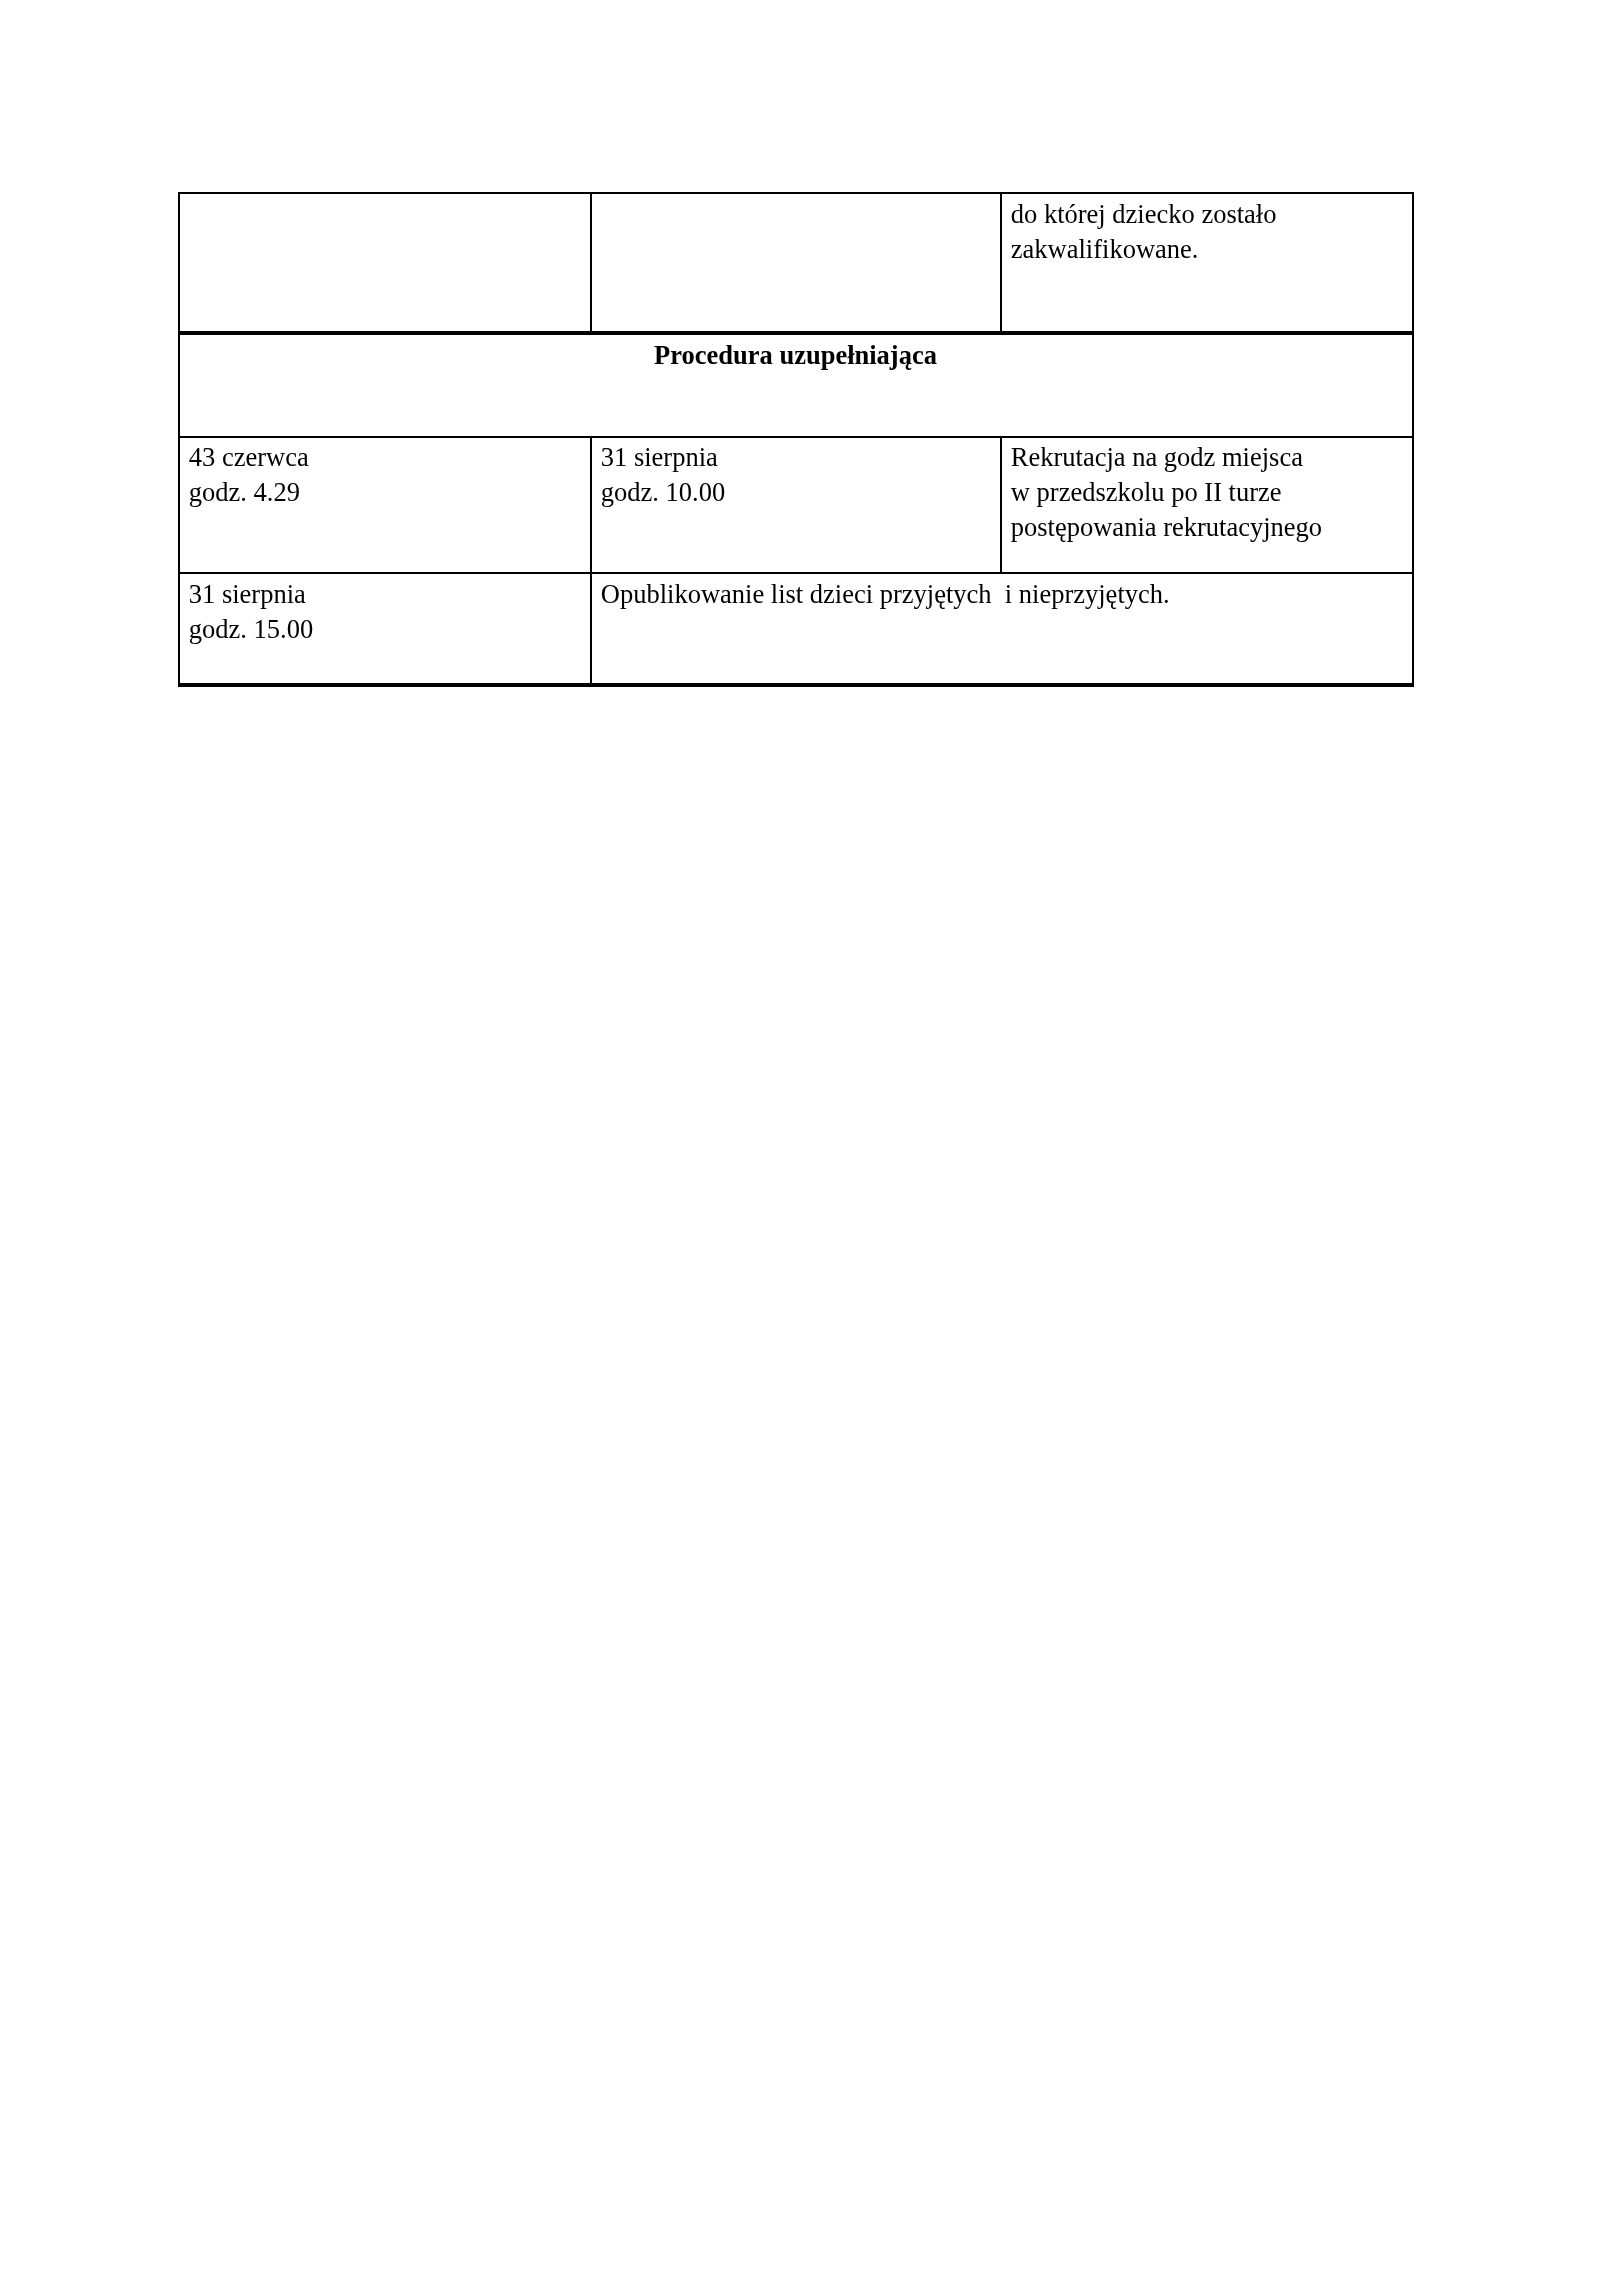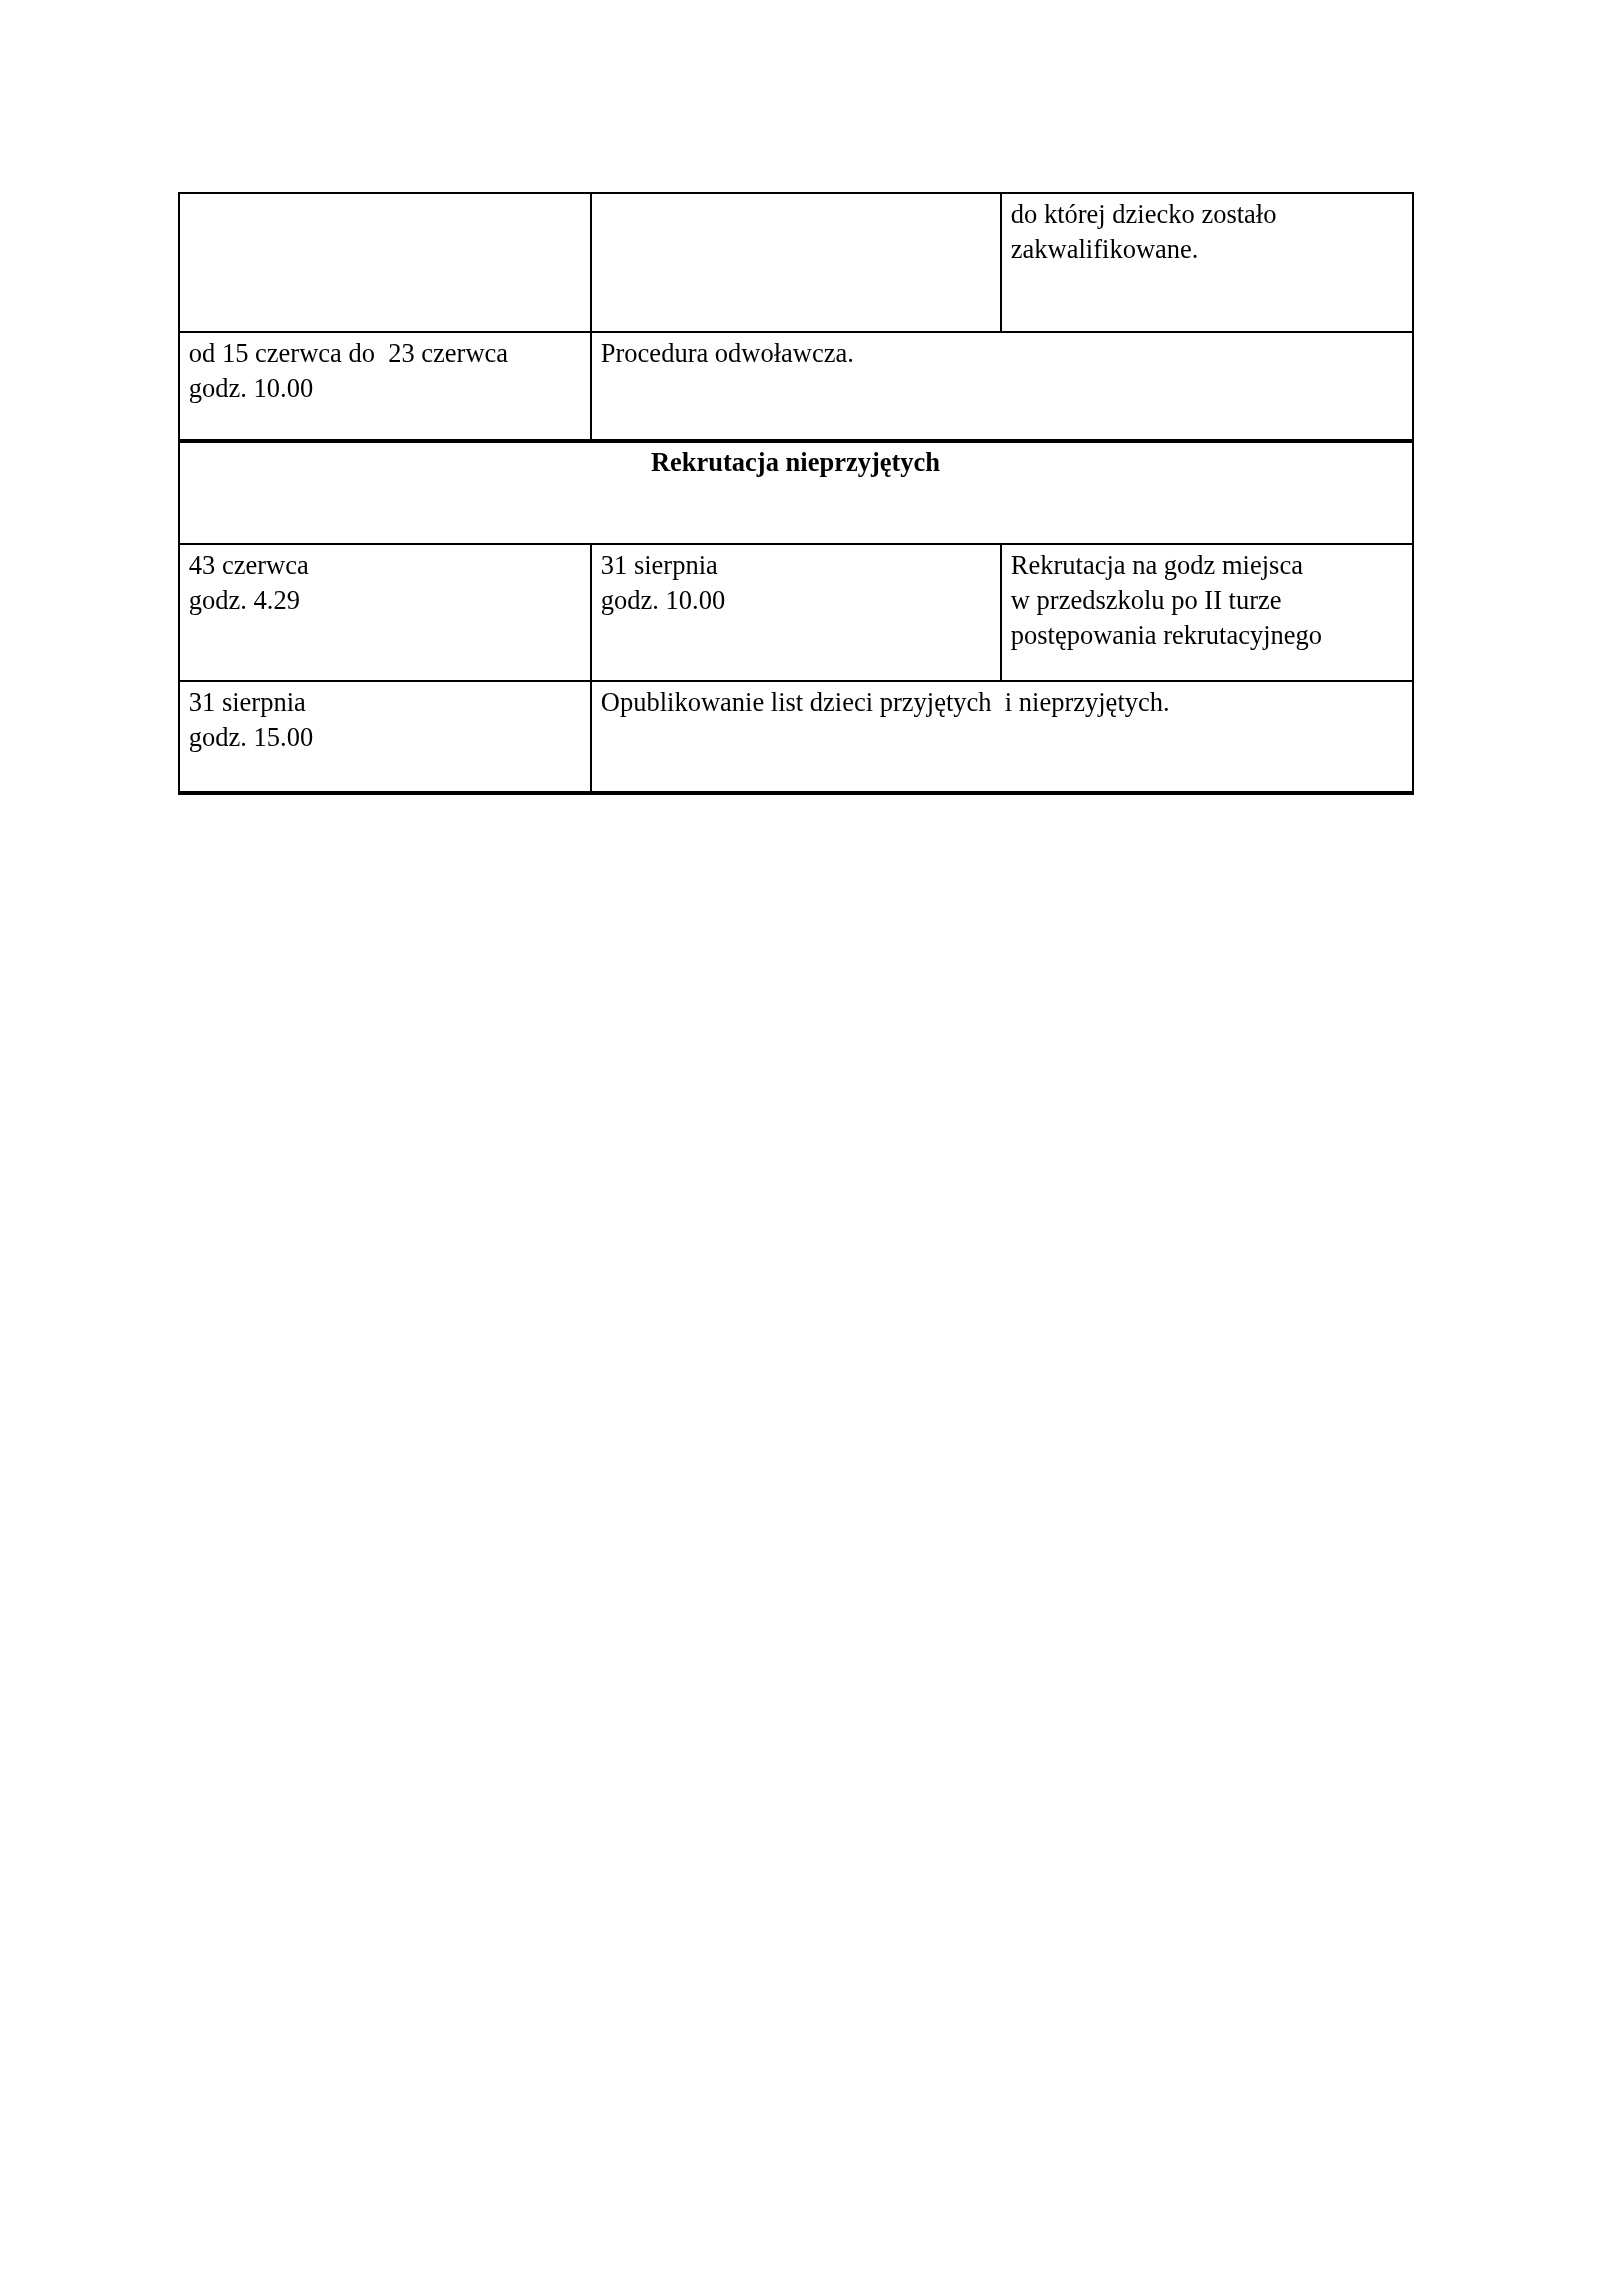--- a/index.html
+++ b/index.html
@@ -69,32 +69,23 @@
     </colgroup>
     <tbody>
       <tr class="r1">
         <td></td>
         <td></td>
         <td>
           <div class="line">do której dziecko zostało</div>
           <div class="line">zakwalifikowane.</div>
         </td>
       </tr>
-      <tr class="r3">
-        <td>
-          <div class="line">od 15 czerwca do  23 czerwca</div>
-          <div class="line">godz. 10.00</div>
-        </td>
-        <td colspan="2">
-          <div class="line">Procedura odwoławcza.</div>
-        </td>
-      </tr>
       <tr class="r4">
         <td colspan="3" class="section-header-cell">
-          <span class="line">Rekrutacja nieprzyjętych</span>
+          <span class="line">Procedura uzupełniająca</span>
         </td>
       </tr>
       <tr class="r5">
         <td>
           <div class="line">43 czerwca</div>
           <div class="line">godz. 4.29</div>
         </td>
         <td>
           <div class="line">31 sierpnia</div>
           <div class="line">godz. 10.00</div>

